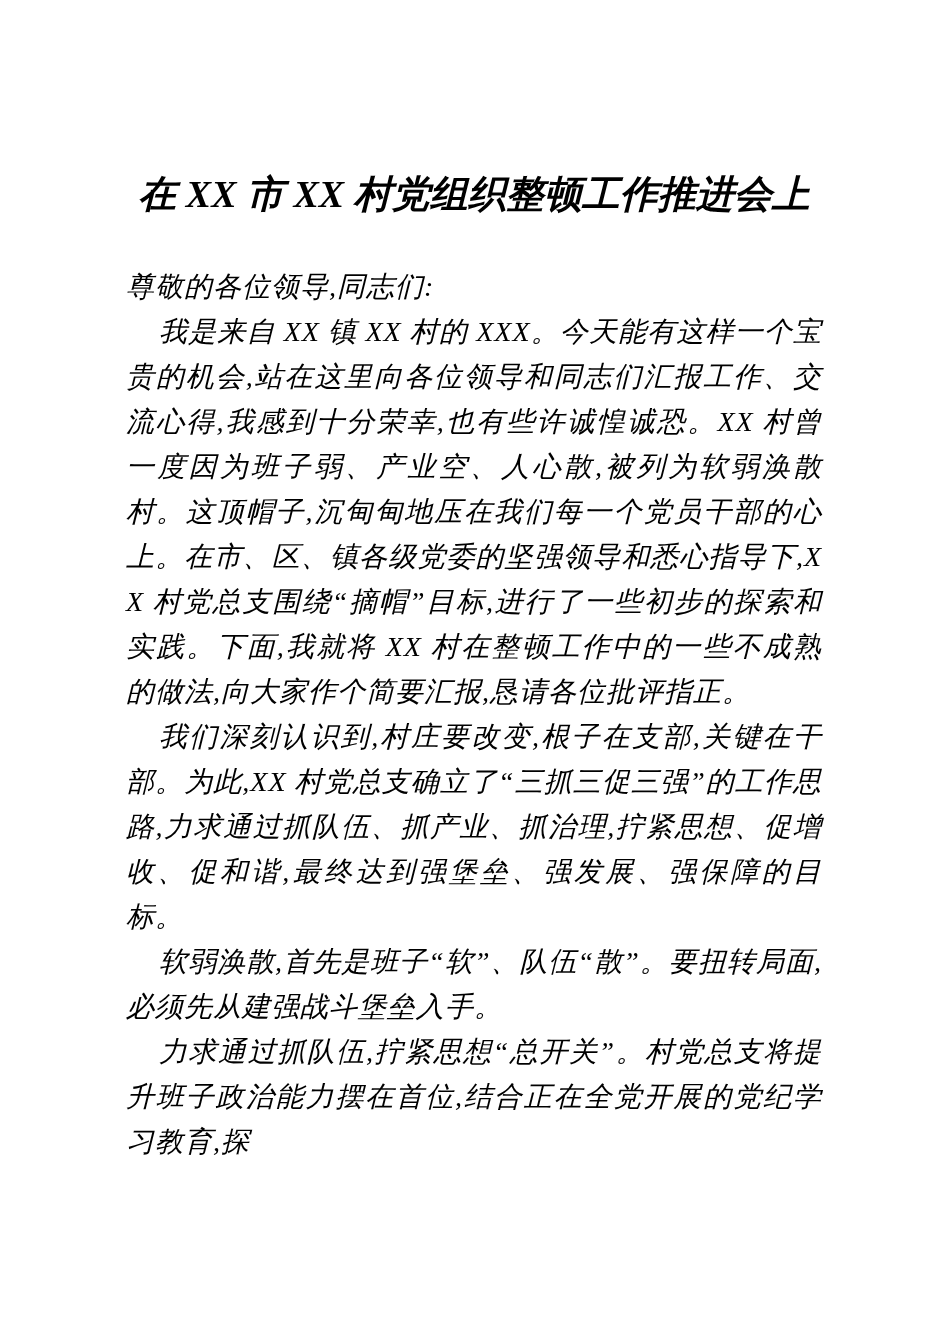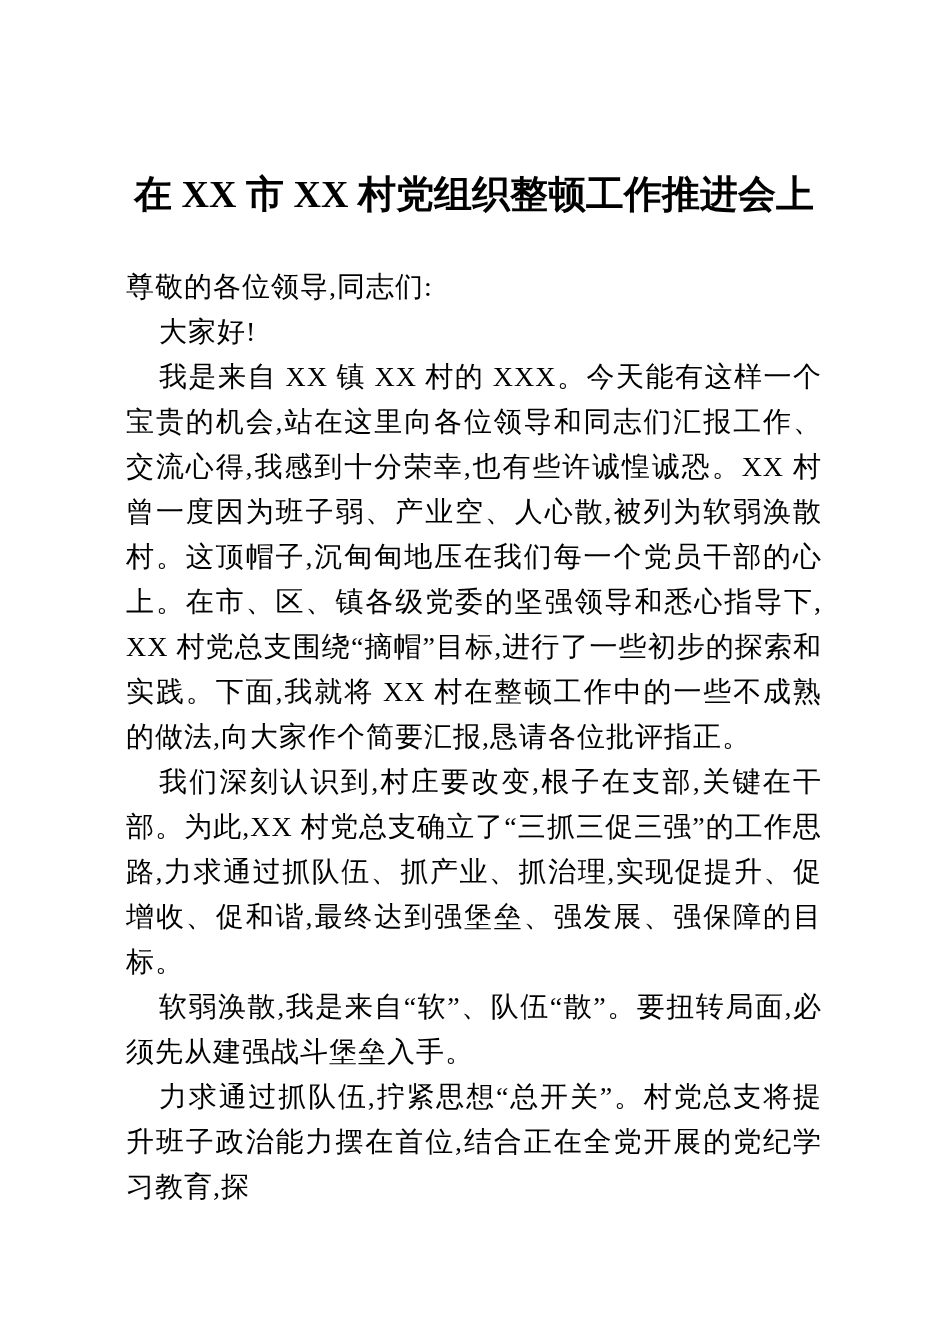--- a/index.html
+++ b/index.html
@@ -9,20 +9,21 @@
   }
   .page {
     position: relative;
     width: 950px;
     height: 1344px;
     background: #ffffff;
     box-sizing: border-box;
     padding: 166px 128px 16px 126px;
     overflow: hidden;
     color: #000000;
+    font-style: italic;
   }
   .title {
     margin: 0;
     font-family: "Liberation Serif", "DejaVu Serif", serif;
     font-weight: 700;
     font-size: 38px;
     line-height: 56px;
     text-align: center;
     color: #000000;
   }
@@ -59,24 +60,23 @@
 <body>
 
 <div class="page">
   <h1 class="title">
     <span class="title-line">在 XX 市 XX 村党组织整顿工作推进会上</span>
   </h1>
 
   <div class="content">
     <p class="para no-indent">尊敬的各位领导,同志们:</p>
 
-    <p class="para">大家好!</p>
 
     <p class="para">我是来自 XX 镇 XX 村的 XXX。今天能有这样一个宝贵的机会,站在这里向各位领导和同志们汇报工作、交流心得,我感到十分荣幸,也有些许诚惶诚恐。XX 村曾一度因为班子弱、产业空、人心散,被列为软弱涣散村。这顶帽子,沉甸甸地压在我们每一个党员干部的心上。在市、区、镇各级党委的坚强领导和悉心指导下,XX 村党总支围绕“摘帽”目标,进行了一些初步的探索和实践。下面,我就将 XX 村在整顿工作中的一些不成熟的做法,向大家作个简要汇报,恳请各位批评指正。</p>
 
-    <p class="para">我们深刻认识到,村庄要改变,根子在支部,关键在干部。为此,XX 村党总支确立了“三抓三促三强”的工作思路,力求通过抓队伍、抓产业、抓治理,实现促提升、促增收、促和谐,最终达到强堡垒、强发展、强保障的目标。</p>
+    <p class="para">我们深刻认识到,村庄要改变,根子在支部,关键在干部。为此,XX 村党总支确立了“三抓三促三强”的工作思路,力求通过抓队伍、抓产业、抓治理,拧紧思想、促增收、促和谐,最终达到强堡垒、强发展、强保障的目标。</p>
 
 
-    <p class="para">软弱涣散,我是来自“软”、队伍“散”。要扭转局面,必须先从建强战斗堡垒入手。</p>
+    <p class="para">软弱涣散,首先是班子“软”、队伍“散”。要扭转局面,必须先从建强战斗堡垒入手。</p>
 
     <p class="para">力求通过抓队伍,拧紧思想“总开关”。村党总支将提升班子政治能力摆在首位,结合正在全党开展的党纪学习教育,探</p>
   </div>
 </div>
 
 </body></html>

